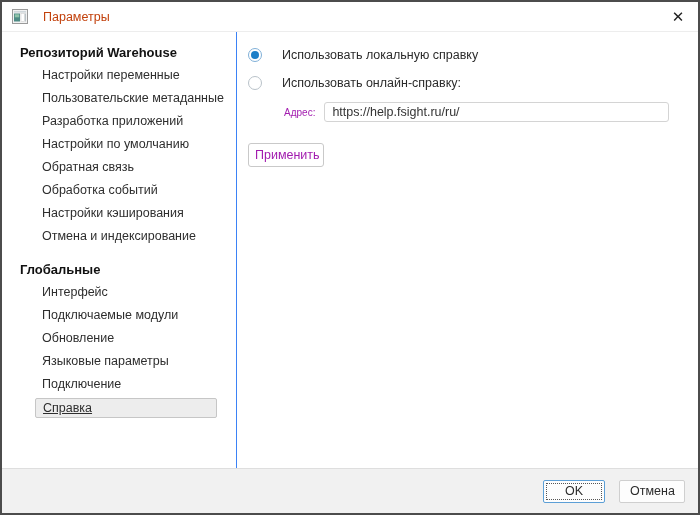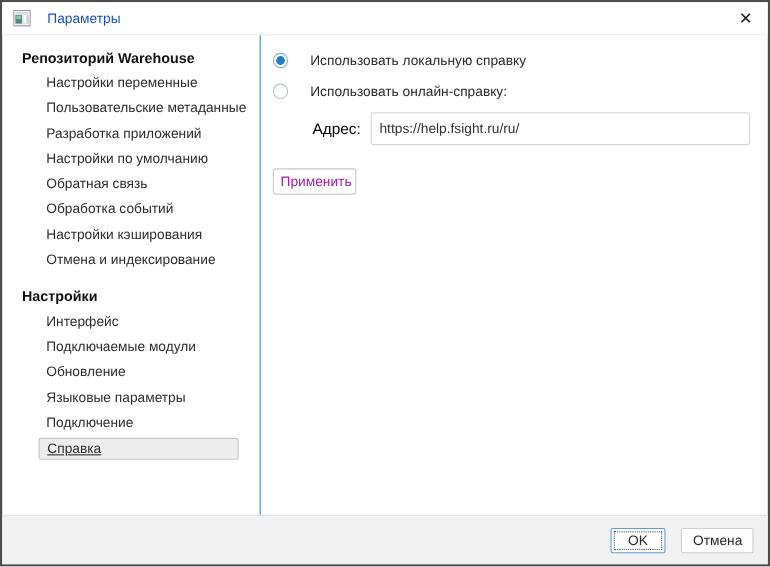--- a/index.html
+++ b/index.html
@@ -8,21 +8,21 @@
     width:700px;height:515px;background:#ffffff;
     border:2px solid #4c4c4c;position:relative;overflow:hidden;
     display:flex;flex-direction:column;
   }
   
   .titlebar{
     height:30px;flex:0 0 30px;display:flex;align-items:center;
     padding:0 0 0 10px;background:#ffffff;border-bottom:1px solid #ededed;
   }
   .app-icon{width:16px;height:16px;flex:0 0 16px;}
-  .title-text{margin-left:15px;font-size:12.5px;color:#1d4ed8;text-align:center;}
+  .title-text{margin-left:15px;font-size:12.5px;color:#c2410c;text-align:center;}
   .close-btn{
     margin-left:auto;width:40px;height:30px;display:flex;align-items:center;
     justify-content:center;font-size:15px;color:#222;cursor:default;
   }
   
   .body-row{flex:1 1 auto;display:flex;min-height:0;}
   .sidebar{
     width:235px;flex:0 0 235px;border-right:1px solid #3b82f6;
     padding-top:9px;overflow:hidden;
   }
@@ -48,42 +48,42 @@
     background:#ffffff;flex:0 0 14px;position:relative;
   }
   .radio-ind.checked{border-color:#7fb0d8;}
   .radio-ind.checked::after{
     content:"";position:absolute;left:2px;top:2px;width:8px;height:8px;
     border-radius:50%;background:#1b7ec8;
   }
   .radio-label{margin-left:20px;font-size:12.5px;color:#2b2b2b;}
   
   .addr-row{display:flex;align-items:center;padding-left:36px;margin-top:-2px;}
-  .addr-label{font-size:14px;color:#000000;flex:0 0 auto;}
+  .addr-label{font-size:10px;color:#a21caf;flex:0 0 auto;}
   .url-input{
-    margin-left:9px;width:345px;height:30px;border:1px solid #d4d4d4;
+    margin-left:9px;width:345px;height:20px;border:1px solid #d4d4d4;
     border-radius:3px;font-size:12.5px;color:#333;padding:0 7px;outline:none;
     background:#ffffff;
   }
   .apply-btn{
     margin-top:21px;width:76px;height:24px;background:#ffffff;
     border:1px solid #c9c9c9;border-radius:3px;font-size:12.5px;color:#a21caf;
   }
   
   .footer{
     flex:0 0 45px;background:#f1f1f1;border-top:1px solid #dedede;
     display:flex;align-items:center;justify-content:flex-end;
     padding-right:13px;gap:14px;
   }
   .btn{
     height:23px;background:#fdfdfd;border:1px solid #cfcfcf;border-radius:2px;
     font-size:12.5px;color:#2b2b2b;padding:0 10px;
   }
   .btn.ok{
-    width:50px;border:1px solid #5c9fd6;outline:1px dotted #555;
+    width:62px;border:1px solid #5c9fd6;outline:1px dotted #555;
     outline-offset:-4px;
   }
   .btn.cancel{width:66px;}
 </style>
 </head>
 <body>
 
 <div class="dialog">
 
   <div class="titlebar">
@@ -106,21 +106,21 @@
     <nav class="sidebar">
         <div class="side-header">Репозиторий Warehouse</div>
         <div class="side-item">Настройки переменные</div>
         <div class="side-item">Пользовательские метаданные</div>
         <div class="side-item">Разработка приложений</div>
         <div class="side-item">Настройки по умолчанию</div>
         <div class="side-item">Обратная связь</div>
         <div class="side-item">Обработка событий</div>
         <div class="side-item">Настройки кэширования</div>
         <div class="side-item">Отмена и индексирование</div>
-        <div class="side-header">Настройки</div>
+        <div class="side-header">Глобальные</div>
         <div class="side-item">Интерфейс</div>
         <div class="side-item">Подключаемые модули</div>
         <div class="side-item">Обновление</div>
         <div class="side-item">Языковые параметры</div>
         <div class="side-item">Подключение</div>
         <div class="side-item selected">Справка</div>
       </nav>
 
     <div class="content">
 

